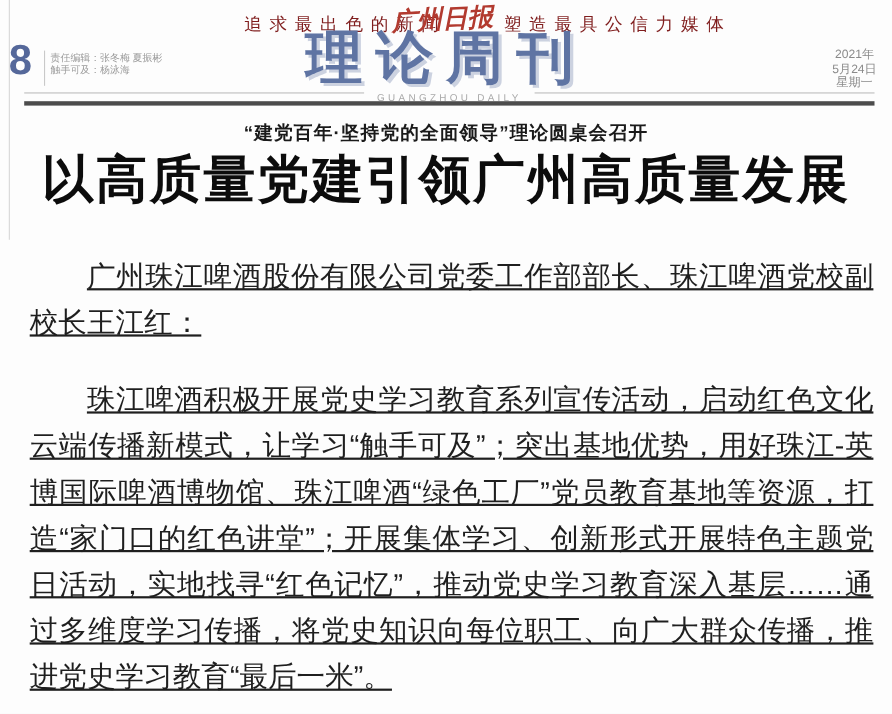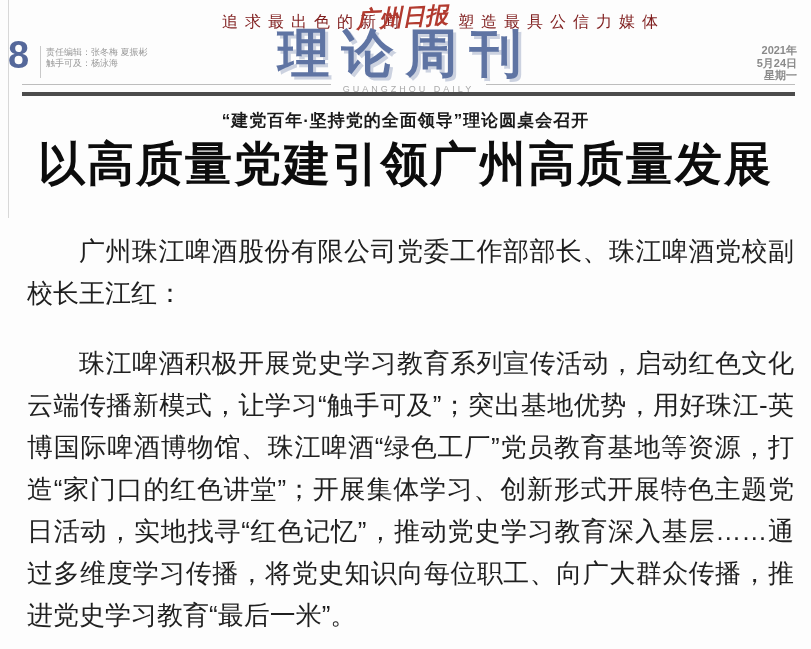--- a/index.html
+++ b/index.html
@@ -24,21 +24,21 @@
   }
   .page-number{position:absolute;top:36px;left:8px;font-size:38px;font-weight:bold;color:#55689a;line-height:38px;}
   .credits-divider{position:absolute;left:40px;top:46px;width:1px;height:32px;background:#c9c9c9;}
   .credits{position:absolute;left:46px;top:47px;font-size:9px;color:#9a9a9a;line-height:11px;white-space:nowrap;}
   .masthead-title{
     position:absolute;top:26px;left:0;width:100%;text-align:center;
     font-family:Liberation Serif, serif;font-weight:bold;
     font-size:52px;line-height:56px;letter-spacing:12px;color:#5f74a3;
     text-shadow:3px 3px 0 #ccd2e0;white-space:nowrap;
   }
-  .date-block{position:absolute;top:44px;right:14px;text-align:right;font-size:11px;color:#8a8a8a;line-height:12.5px;font-weight:bold;}
+  .date-block{position:absolute;top:44px;right:14px;text-align:center;font-size:11px;color:#8a8a8a;line-height:12.5px;}
   .daily-row{
     position:absolute;top:84px;left:22px;width:773px;
     display:flex;gap:12px;
     color:#a9a9a9;font-size:9px;letter-spacing:3px;white-space:nowrap;
   }
   .daily-row .hline{flex:1;height:1px;background:#bdbdbd;}
   .thick-rule{position:absolute;top:92px;left:22px;width:773px;height:4px;background:#4c4c4c;}
 
   
   .article{position:absolute;top:0;left:0;width:100%;}
@@ -50,21 +50,21 @@
     margin:4px 0 0;text-align:center;
     font-family:"Liberation Serif",serif;font-weight:900;
     font-size:47px;line-height:56px;letter-spacing:2px;color:#0c0c0c;
     white-space:nowrap;
   }
   .body{
     margin:38px 17px 0 27px;width:767px;
     font-size:26px;line-height:42px;color:#1f1f1f;
     text-align:justify;
   }
-  .body p{margin:0;text-indent:2em;}
+  .body p{margin:0;text-indent:2em;text-decoration:underline;}
   .body p + p{margin-top:28px;}
 </style>
 </head>
 <body>
 
 <div class="page">
   <div class="scan-edge"></div>
 
   <div class="tagline tagline-left">追求最出色的新闻</div>
   <div class="brand">广州日报</div>

